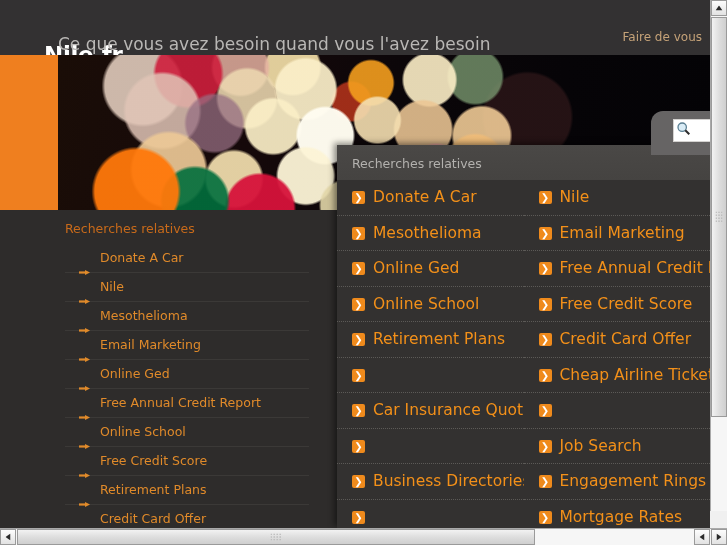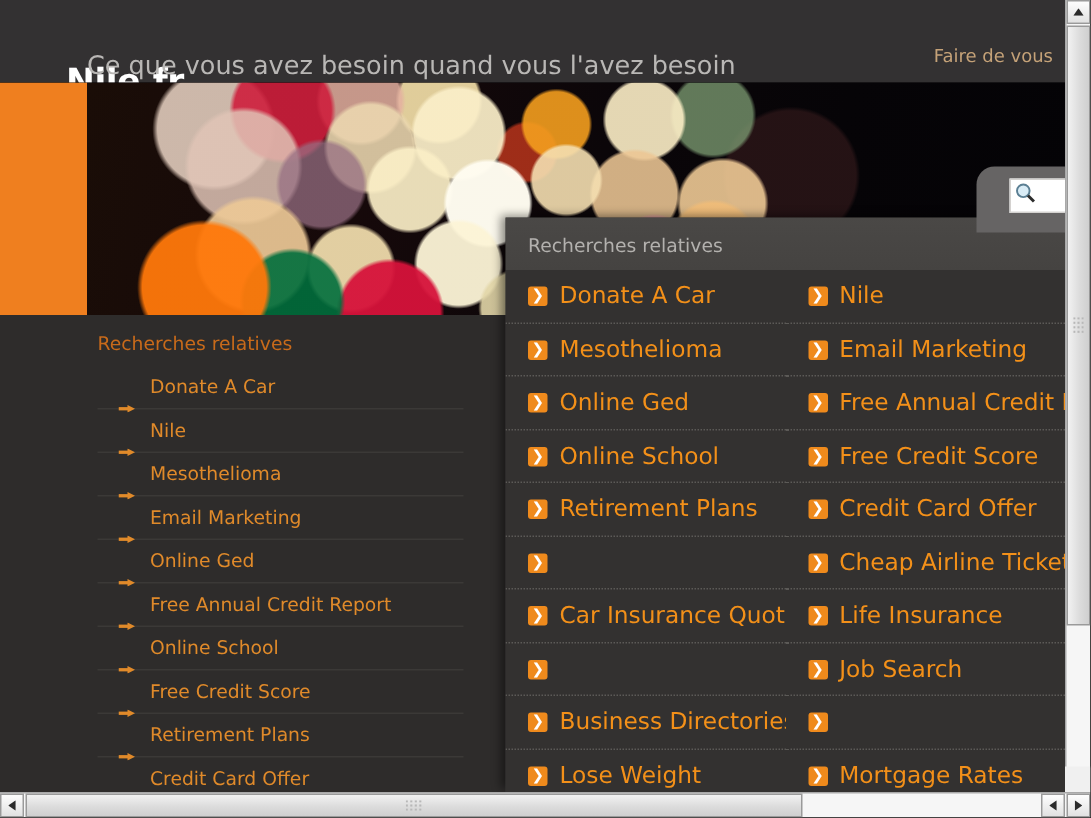--- a/index.html
+++ b/index.html
@@ -380,32 +380,32 @@
         <ul id="ov-col-left" class="ov-col">
             <li><span class="badge">❯</span><span>Donate A Car</span></li>
             <li><span class="badge">❯</span><span>Mesothelioma</span></li>
             <li><span class="badge">❯</span><span>Online Ged</span></li>
             <li><span class="badge">❯</span><span>Online School</span></li>
             <li><span class="badge">❯</span><span>Retirement Plans</span></li>
             <li><span class="badge">❯</span></li>
             <li><span class="badge">❯</span><span>Car Insurance Quote</span></li>
             <li><span class="badge">❯</span></li>
             <li><span class="badge">❯</span><span>Business Directories</span></li>
-            <li><span class="badge">❯</span><span>Lose Weight</span></li>
+            <li><span class="badge">❯</span></li>
           </ul>
         <ul id="ov-col-right" class="ov-col">
             <li><span class="badge">❯</span><span>Nile</span></li>
             <li><span class="badge">❯</span><span>Email Marketing</span></li>
             <li><span class="badge">❯</span><span>Free Annual Credit Report</span></li>
             <li><span class="badge">❯</span><span>Free Credit Score</span></li>
             <li><span class="badge">❯</span><span>Credit Card Offer</span></li>
             <li><span class="badge">❯</span><span>Cheap Airline Tickets</span></li>
-            <li><span class="badge">❯</span><span>Life Insurance</span></li>
+            <li><span class="badge">❯</span></li>
             <li><span class="badge">❯</span><span>Job Search</span></li>
-            <li><span class="badge">❯</span></li>
+            <li><span class="badge">❯</span><span>Engagement Rings</span></li>
             <li><span class="badge">❯</span><span>Mortgage Rates</span></li>
           </ul>
       </div>
     </div>
 
   </div>
 
   <div id="vscroll">
     <div id="vs-up">
       <svg class="grip" width="7" height="5" viewBox="0 0 7 5">

